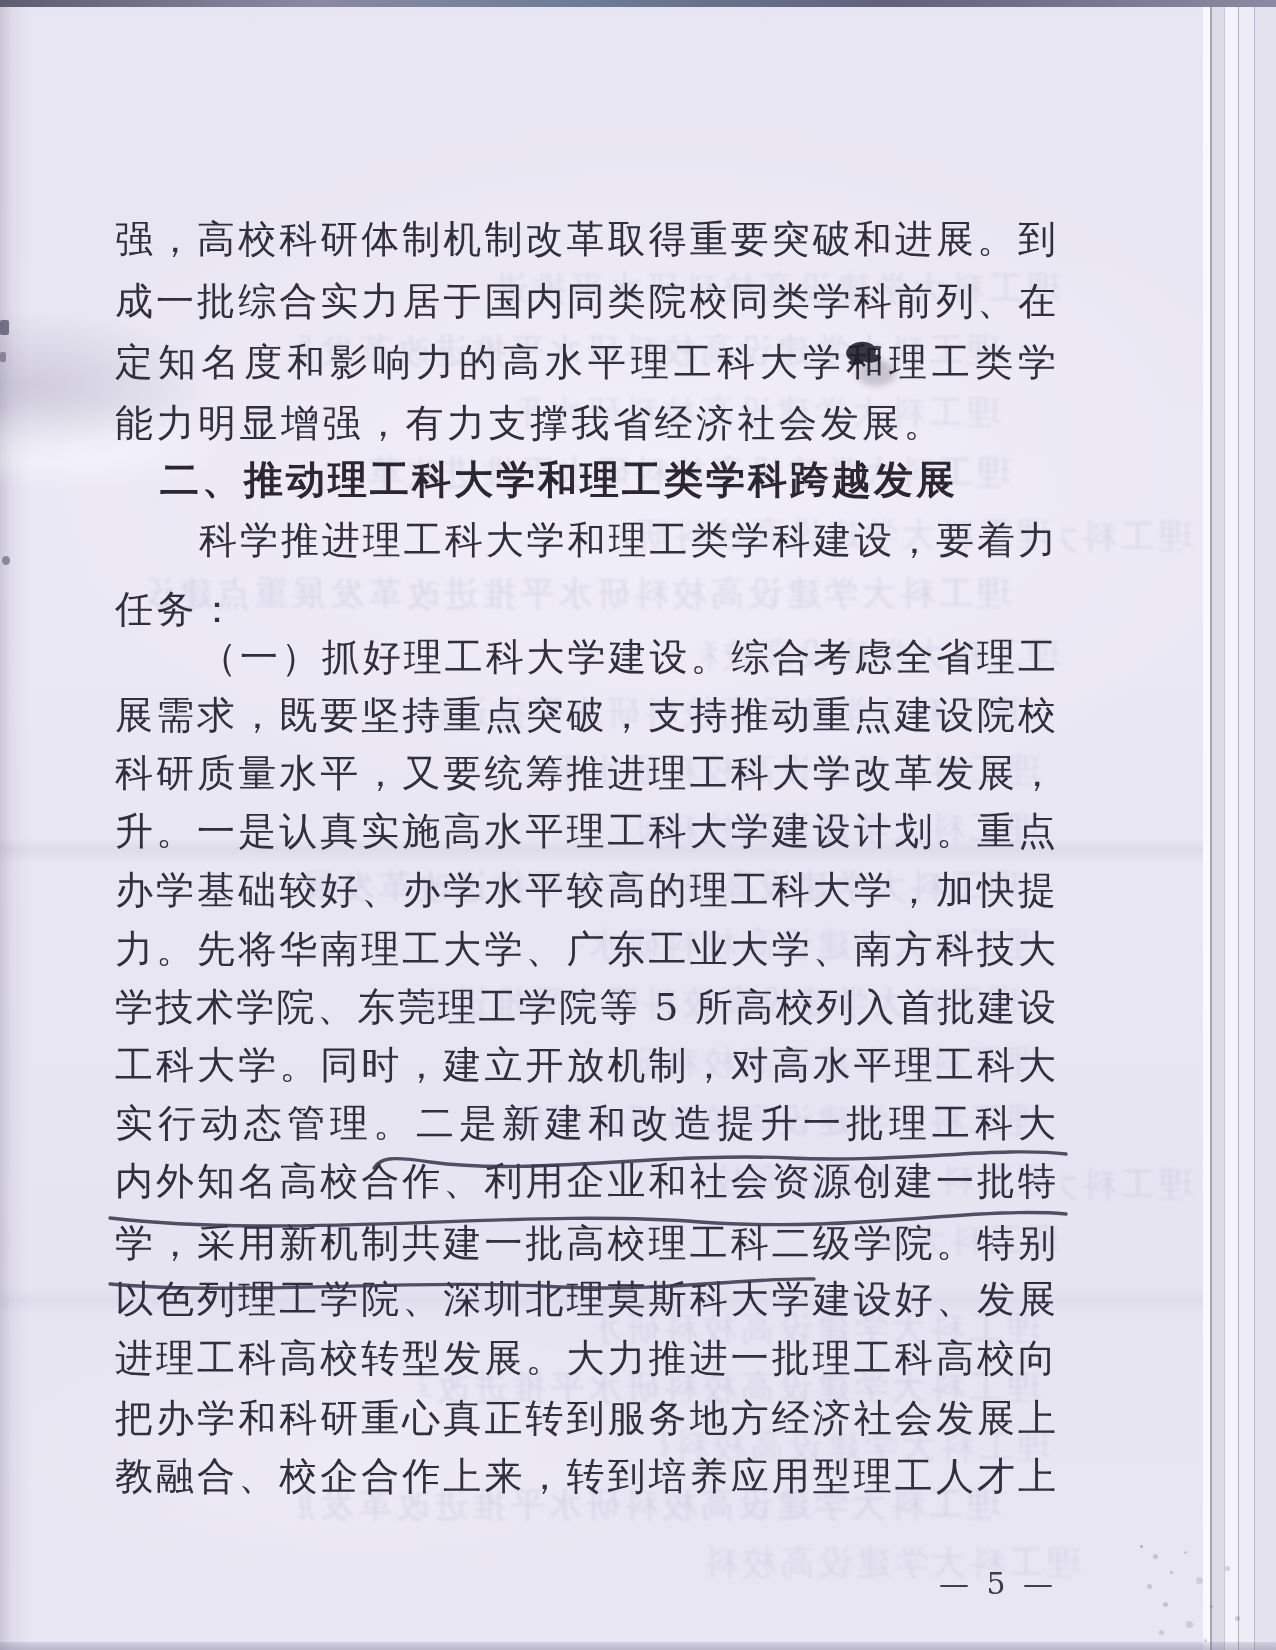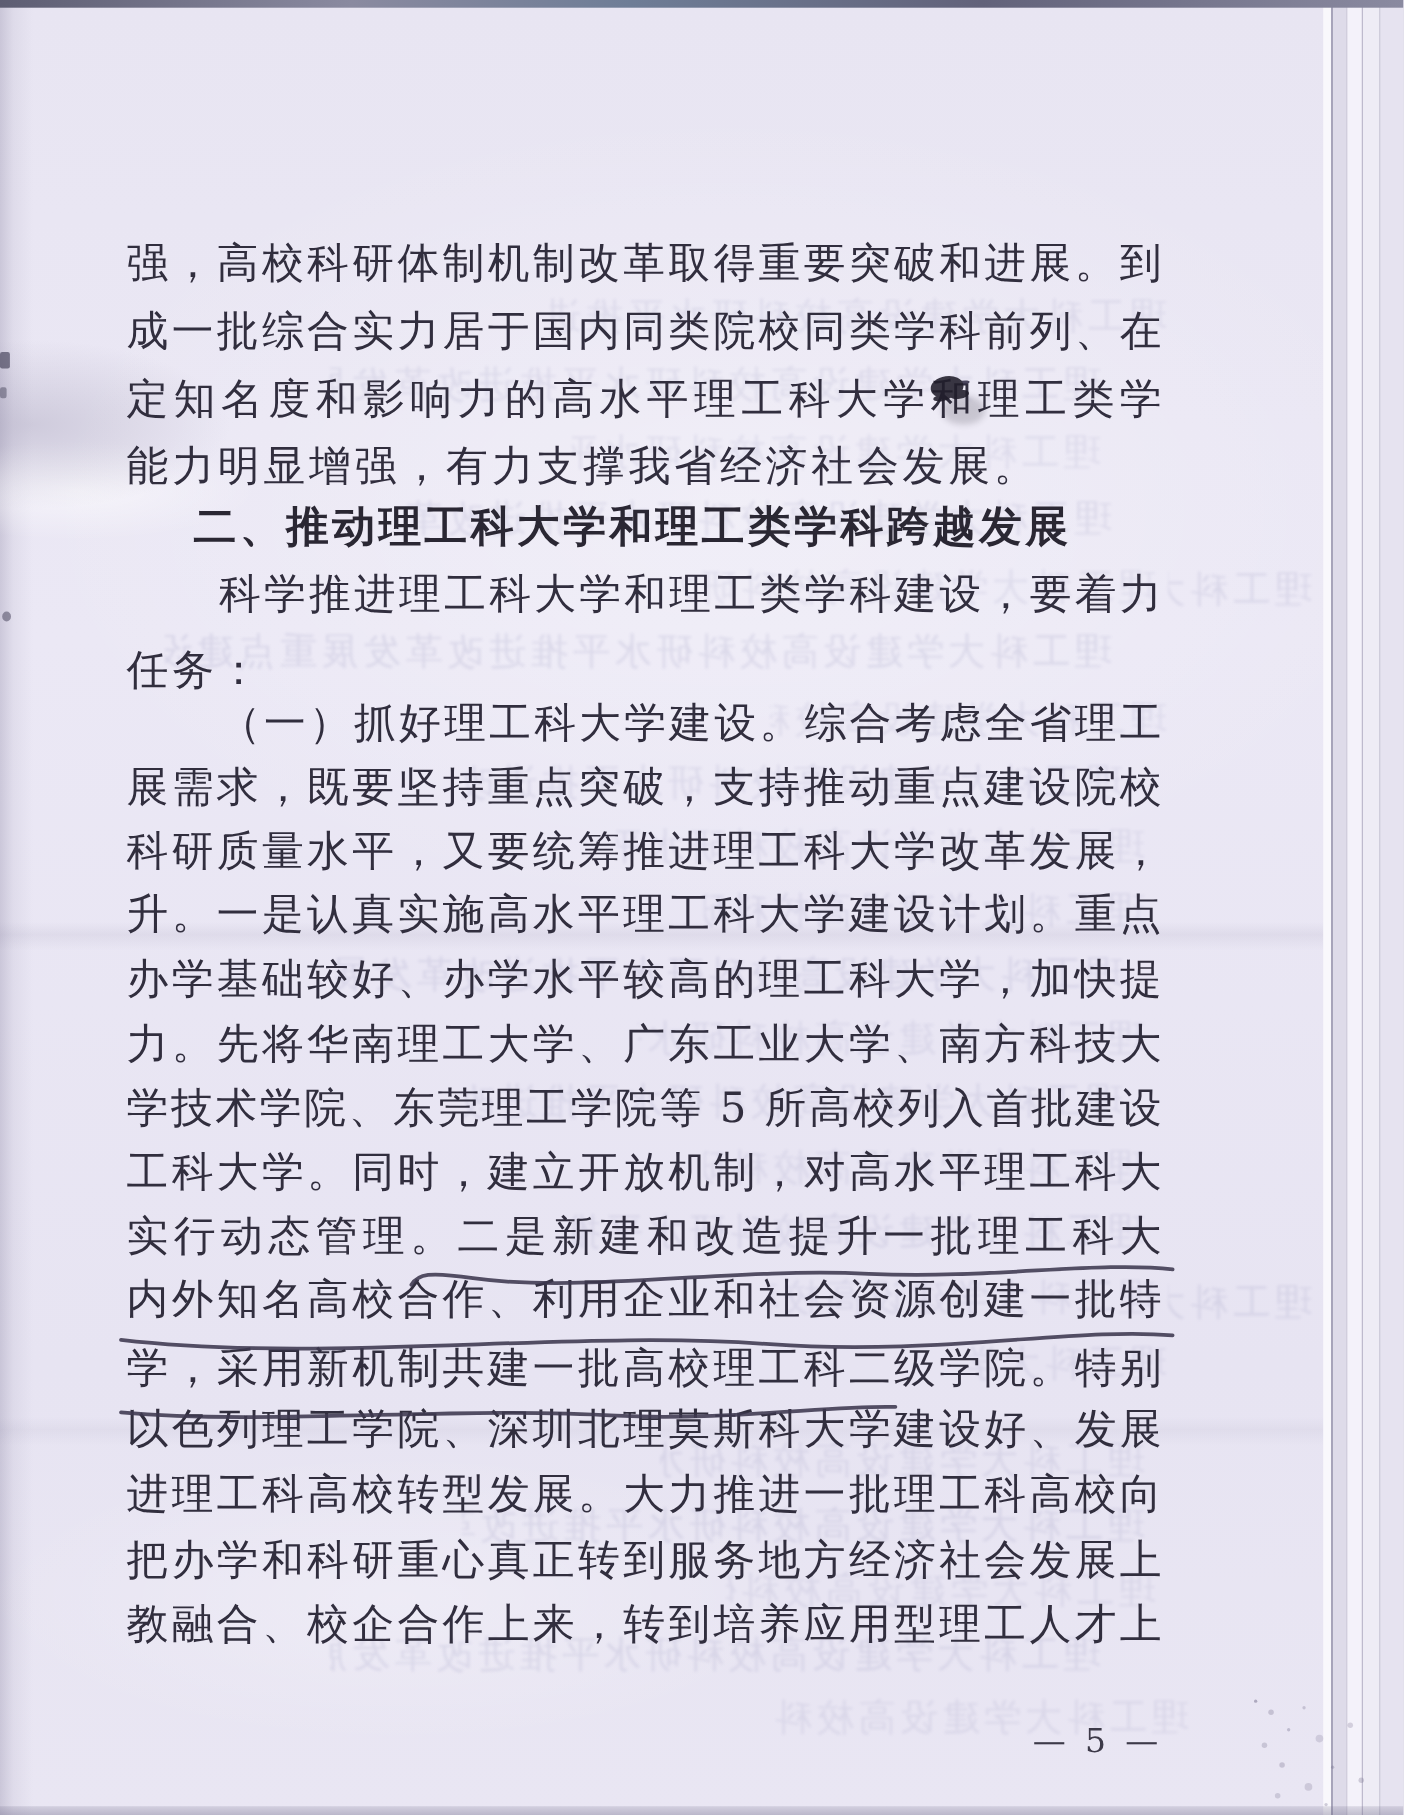--- a/index.html
+++ b/index.html
@@ -106,21 +106,21 @@
       <div class="ghost" style="left: 300px; top: 1482px; width: 700px; opacity: 0.12;">理工科大学建设高校科研水平推进改革发展重点建设理工类学科理工科大学建设高校科研水平推进改革发展重点建设理工类学科</div>
       <div class="ghost" style="left: 700px; top: 1540px; width: 380px; opacity: 0.1;">理工科大学建设高校科研水平推进改革发展重点建设理工类学科理工科大学建设高校科研水平推进改革发展重点建设理工类学科</div>
       <div class="ghost" style="left: 1062px; top: 514px; width: 130px; opacity: 0.12;">理工科大学建设高校科研水平推进改革发展重点建设理工类学科理工科大学建设高校科研水平推进改革发展重点建设理工类学科</div>
       <div class="ghost" style="left: 1062px; top: 1162px; width: 130px; opacity: 0.12;">理工科大学建设高校科研水平推进改革发展重点建设理工类学科理工科大学建设高校科研水平推进改革发展重点建设理工类学科</div>
     </div>
 
   <div class="ln jf" style="top:210px">强，高校科研体制机制改革取得重要突破和进展。到 2025 年，建</div>
   <div class="ln jf" style="top:272px">成一批综合实力居于国内同类院校同类学科前列、在国际上有一</div>
   <div class="ln jf" style="top:333px">定知名度和影响力的高水平理工科大学和理工类学科，高校科研</div>
   <div class="ln" style="top:394px">能力明显增强，有力支撑我省经济社会发展。</div>
-  <div class="ln hd" style="top:451px;left:176px">二、推动理工科大学和理工类学科跨越发展</div>
+  <div class="ln hd" style="top:451px;left:160px">二、推动理工科大学和理工类学科跨越发展</div>
   <div class="ln jf" style="top:511px;left:199px;width:859px">科学推进理工科大学和理工类学科建设，要着力抓好 6 方面</div>
   <div class="ln" style="top:580px">任务：</div>
   <div class="ln jf" style="top:628px;left:199px;width:859px">（一）抓好理工科大学建设。综合考虑全省理工科大学的发</div>
   <div class="ln jf" style="top:686px">展需求，既要坚持重点突破，支持推动重点建设院校提高办学和</div>
   <div class="ln jf" style="top:744px">科研质量水平，又要统筹推进理工科大学改革发展，带动整体提</div>
   <div class="ln jf" style="top:802px">升。一是认真实施高水平理工科大学建设计划。重点建设若干所</div>
   <div class="ln jf" style="top:861px">办学基础较好、办学水平较高的理工科大学，加快提升其综合实</div>
   <div class="ln jf" style="top:920px">力。先将华南理工大学、广东工业大学、南方科技大学、佛山科</div>
   <div class="ln jf" style="top:978px">学技术学院、东莞理工学院等 5 所高校列入首批建设的高水平理</div>
   <div class="ln jf" style="top:1036px">工科大学。同时，建立开放机制，对高水平理工科大学建设计划</div>

